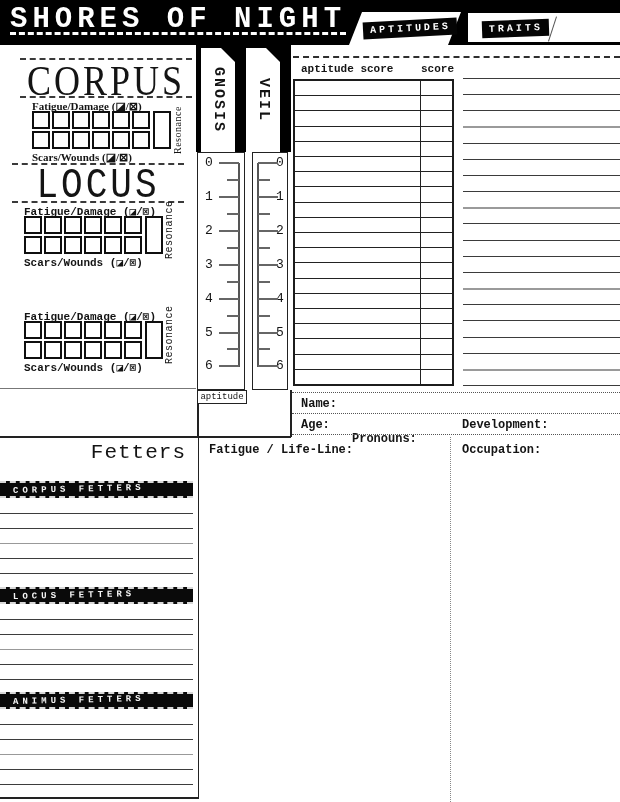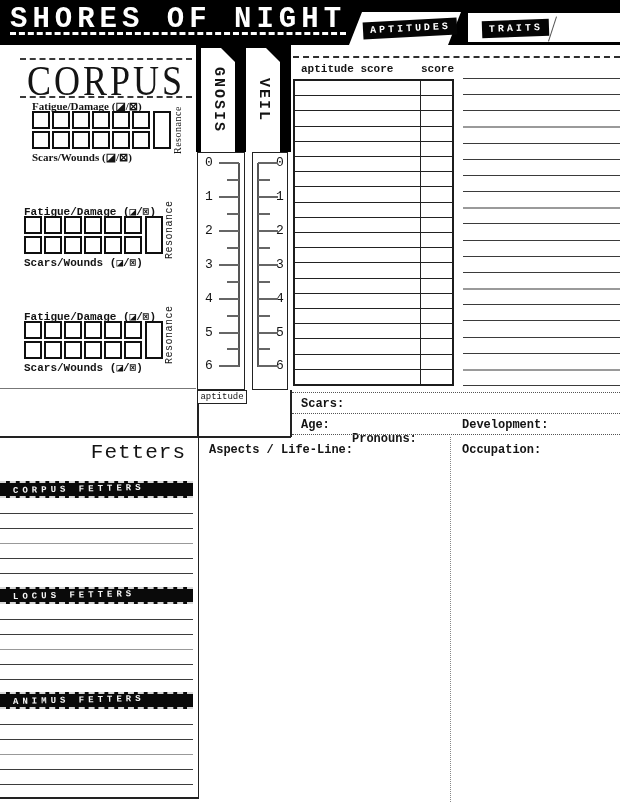--- a/index.html
+++ b/index.html
@@ -79,20 +79,21 @@
         <div class="cb" style="left: 44px; top: 75px;"></div>
         <div class="cb" style="left: 64px; top: 75px;"></div>
         <div class="cb" style="left: 84px; top: 75px;"></div>
         <div class="cb" style="left: 104px; top: 75px;"></div>
         <div class="cb" style="left: 124px; top: 75px;"></div>
         <div class="cb" style="left: 145px; top: 55px; width: 18px; height: 38px;"></div>
         <div class="vert-label" style="left: 164px; top: 50px; height: 48px;">Resonance</div>
         <div class="small-label" style="left: 24px; top: 95px;">Scars/Wounds (◪/⊠)</div>
       </div>
       <div style="position: absolute; left: 0px; top: 161px; width: 196px; height: 105px;">
+        <div class="attr-heading" style="left: 12px; top: 2px;"><span>LOCUS</span></div>
         <div class="small-label" style="left: 24px; top: 44px;">Fatigue/Damage (◪/⊠)</div>
         <div class="cb" style="left: 24px; top: 55px;"></div>
         <div class="cb" style="left: 44px; top: 55px;"></div>
         <div class="cb" style="left: 64px; top: 55px;"></div>
         <div class="cb" style="left: 84px; top: 55px;"></div>
         <div class="cb" style="left: 104px; top: 55px;"></div>
         <div class="cb" style="left: 124px; top: 55px;"></div>
         <div class="cb" style="left: 24px; top: 75px;"></div>
         <div class="cb" style="left: 44px; top: 75px;"></div>
         <div class="cb" style="left: 64px; top: 75px;"></div>
@@ -264,21 +265,21 @@
       <div class="noteline" style="top: 288.08px; height: 2px; background: rgb(154, 154, 154);"></div>
       <div class="noteline" style="top: 304.24px; height: 1px; background: rgb(59, 59, 59);"></div>
       <div class="noteline" style="top: 320.4px; height: 1px; background: rgb(59, 59, 59);"></div>
       <div class="noteline" style="top: 336.56px; height: 1px; background: rgb(59, 59, 59);"></div>
       <div class="noteline" style="top: 352.72px; height: 1px; background: rgb(59, 59, 59);"></div>
       <div class="noteline" style="top: 368.88px; height: 2px; background: rgb(154, 154, 154);"></div>
       <div class="noteline" style="top: 385.04px; height: 1px; background: rgb(59, 59, 59);"></div>
     </div>
 
   <div class="dotline" style="left:292px;top:392px;width:328px;"></div>
-  <div class="field-label" style="left:301px;top:397px;">Scars:</div>
+  <div class="field-label" style="left:301px;top:397px;">Name:</div>
   <div class="abs" style="left:345px;top:396px;width:270px;height:16px;"></div>
   <div class="dotline" style="left:292px;top:413px;width:328px;"></div>
   <div class="field-label" style="left:301px;top:418px;">Age:</div>
   <div class="abs" style="left:330px;top:417px;width:20px;height:16px;"></div>
   <div class="field-label" style="left:352px;top:418px;margin-top:14px;">Pronouns:</div>
   <div class="abs" style="left:420px;top:417px;width:38px;height:16px;"></div>
   <div class="field-label" style="left:462px;top:418px;">Development:</div>
   <div class="abs" style="left:540px;top:417px;width:75px;height:16px;"></div>
   <div class="dotline" style="left:292px;top:434px;width:328px;"></div>
 
@@ -305,19 +306,19 @@
       </div>
       <div class="fline" style="top: 724px; background: rgb(61, 61, 61);"></div>
       <div class="fline" style="top: 739px; background: rgb(61, 61, 61);"></div>
       <div class="fline" style="top: 754px; background: rgb(153, 153, 153);"></div>
       <div class="fline" style="top: 769px; background: rgb(61, 61, 61);"></div>
       <div class="fline" style="top: 784px; background: rgb(61, 61, 61);"></div>
     </div>
   <div class="vline" style="left:197.5px;top:437px;width:1.5px;height:361px;"></div>
   <div class="hline" style="left:0;top:797px;width:199px;height:1.5px;"></div>
 
-  <div class="field-label" style="left:209px;top:443px;">Aspects / Life-Line:</div>
+  <div class="field-label" style="left:209px;top:443px;">Fatigue / Life-Line:</div>
   <div class="abs" style="left:200px;top:460px;width:245px;height:335px;"></div>
   <div class="abs" style="left:450px;top:437px;height:365px;border-left:1px dotted #888;"></div>
   <div class="field-label" style="left:462px;top:443px;">Occupation:</div>
   <div class="abs" style="left:455px;top:460px;width:160px;height:335px;"></div>
 
 </div>
 
 </body></html>

